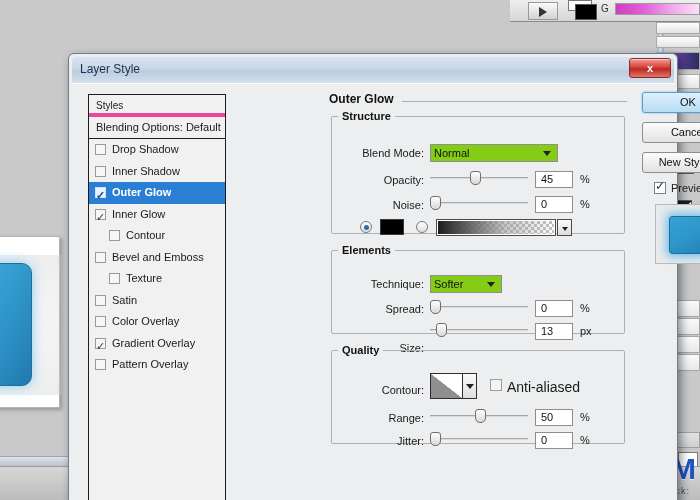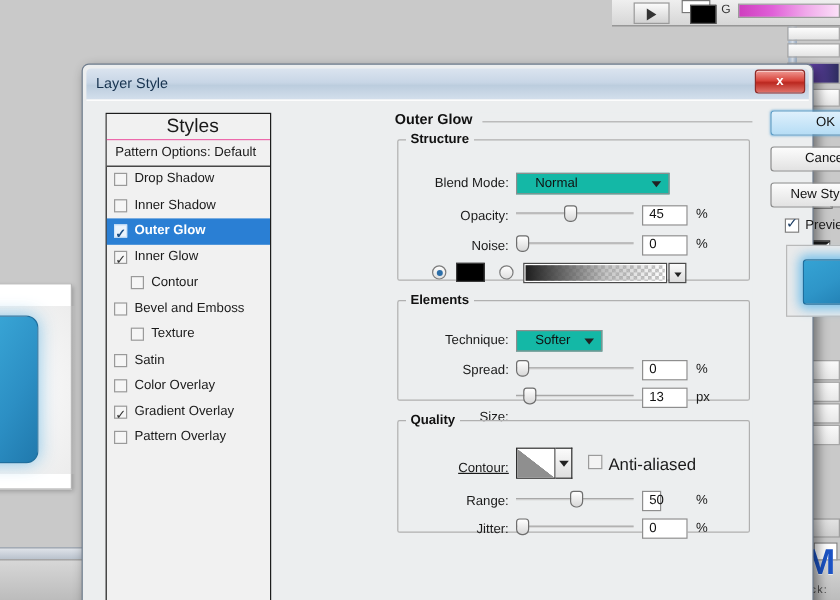--- a/index.html
+++ b/index.html
@@ -84,22 +84,22 @@
   .dlg-close { position:absolute; right:3px; top:1px; width:42px; height:20px; border-radius:3px;
      border:1px solid #8e2b28; background:linear-gradient(#f09a94 0%, #d8453c 45%, #bb2820 55%, #e0736a 100%);
      color:#fff; font-size:11px; font-weight:bold; text-align:center; line-height:18px;
      box-shadow:inset 0 1px 0 rgba(255,255,255,.5); cursor:pointer; }
   .dlg-body { position:absolute; left:3px; top:29px; right:3px; bottom:3px;
      background:#eceeef; border-top:1px solid #fff; }
 
   
   #styles-panel { position:absolute; left:16px; top:10px; width:138px; height:430px;
      background:#f1f1f1; border:1px solid #1d1d1d; }
-  .styles-header { height:22px; line-height:21px; padding-left:7px; font-size:16px;
-     border-bottom:1px solid #ec4899; background:#f1f1f1;text-align:center; }
+  .styles-header { height:22px; line-height:21px; padding-left:7px; font-size:10px;
+     border-bottom:4px solid #ec4899; background:#f1f1f1; }
   .blend-row { height:22px; line-height:21px; padding-left:7px; font-size:11px;
      border-bottom:1px solid #1d1d1d; background:#f1f1f1; cursor:pointer;}
   .style-row { height:21.5px; line-height:21px; padding-left:6px; font-size:11px; cursor:pointer;
      display:flex; align-items:center; }
   .style-row.indent { padding-left:20px; }
   .style-row.sel { background:#2a7fd4; color:#fff; font-weight:bold; }
   .cb { width:11px; height:11px; border:1px solid #9a9a9a; background:#f6f6f6;
      display:inline-block; margin-right:6px; position:relative; flex:0 0 auto; }
   .cb.on::after { content:"\2713"; position:absolute; left:0px; top:-3px; font-size:11px; color:#333; }
   .style-row.sel .cb { border-color:#cfe3f7; background:#eaf3fc; }
@@ -113,22 +113,22 @@
   .hr-title .ln { position:absolute; top:7px; height:1px; background:#aeaeae; }
 
   fieldset.grp { position:absolute; border:1px solid #b0b0b0; border-radius:2px; margin:0; padding:0; }
   fieldset.grp > legend { font-size:11px; font-weight:bold; padding:0 4px; margin-left:6px; color:#111; }
 
   .lbl { position:absolute; font-size:11px; color:#1a1a1a; text-align:right; }
   .field { position:absolute; background:#fff; border:1px solid #8e8e8e; height:17px;
      font-size:11px; line-height:15px; padding-left:5px; color:#111; }
   .unit { position:absolute; font-size:11px; color:#1a1a1a; }
 
-  .sel-box { position:absolute; background:#14b8a6; border:1px solid #8e8e8e; height:18px;
-     font-size:11px; line-height:16px; padding-left:15px; color:#111; cursor:pointer; }
+  .sel-box { position:absolute; background:#84cc16; border:1px solid #8e8e8e; height:18px;
+     font-size:11px; line-height:16px; padding-left:3px; color:#111; cursor:pointer; }
   .sel-box .arw { position:absolute; right:6px; top:6px; border-top:5px solid #222;
      border-left:4px solid transparent; border-right:4px solid transparent; }
 
   .slider { position:absolute; height:14px; cursor:pointer; }
   .slider .track { position:absolute; left:0; right:0; top:6px; height:2px;
      background:#d9d9d9; border-top:1px solid #a8a8a8; }
   .slider .thumb { position:absolute; top:0px; width:11px; height:14px;
      background:linear-gradient(#ffffff,#d8d8d8); border:1px solid #6e6e6e; border-radius:3px 3px 5px 5px; }
 
   .radio { position:absolute; width:12px; height:12px; border-radius:50%;
@@ -235,21 +235,21 @@
 
   <div class="dlg-titlebar">
     <div class="dlg-title">Layer Style</div>
     <div class="dlg-close">x</div>
   </div>
 
   <div class="dlg-body">
 
     <div id="styles-panel">
       <div class="styles-header">Styles</div>
-      <div class="blend-row">Pattern Options: Default</div>
+      <div class="blend-row">Blending Options: Default</div>
       <div id="styles-rows">
           <div class="style-row">
             <span class="cb"></span>
             <span>Drop Shadow</span>
           </div>
           <div class="style-row">
             <span class="cb"></span>
             <span>Inner Shadow</span>
           </div>
           <div class="style-row sel">
@@ -354,32 +354,32 @@
           <div class="track"></div>
           <div class="thumb" style="left:6%;"></div>
         </div>
         <div class="field" style="left:203px; top:67px; width:38px;">13</div>
         <span class="unit" style="left:248px; top:69px;">px</span>
       </fieldset>
 
       <fieldset class="grp" style="left:4px; top:250px; width:294px; height:100px;">
         <legend>Quality</legend>
 
-        <span class="lbl" style="left:8px; top:28px; width:84px;text-decoration:underline;">Contour:</span>
+        <span class="lbl" style="left:8px; top:28px; width:84px;">Contour:</span>
         <div class="contour-sw" style="left:98px; top:17px;"></div>
         <div class="contour-arw" style="left:131px; top:17px;"></div>
         <div class="aa-cb" style="left:158px; top:23px;"></div>
         <span class="aa-lbl" style="left:175px; top:23px;">Anti-aliased</span>
 
         <span class="lbl" style="left:8px; top:56px; width:84px;">Range:</span>
         <div class="slider" style="left:98px; top:53px; width:98px;">
           <div class="track"></div>
           <div class="thumb" style="left:46%;"></div>
         </div>
-        <div class="field" style="left:203px; top:53px; width:16px;">50</div>
+        <div class="field" style="left:203px; top:53px; width:38px;">50</div>
         <span class="unit" style="left:248px; top:55px;">%</span>
 
         <span class="lbl" style="left:8px; top:79px; width:84px;">Jitter:</span>
         <div class="slider" style="left:98px; top:76px; width:98px;">
           <div class="track"></div>
           <div class="thumb" style="left:0%;"></div>
         </div>
         <div class="field" style="left:203px; top:76px; width:38px;">0</div>
         <span class="unit" style="left:248px; top:78px;">%</span>
       </fieldset>

